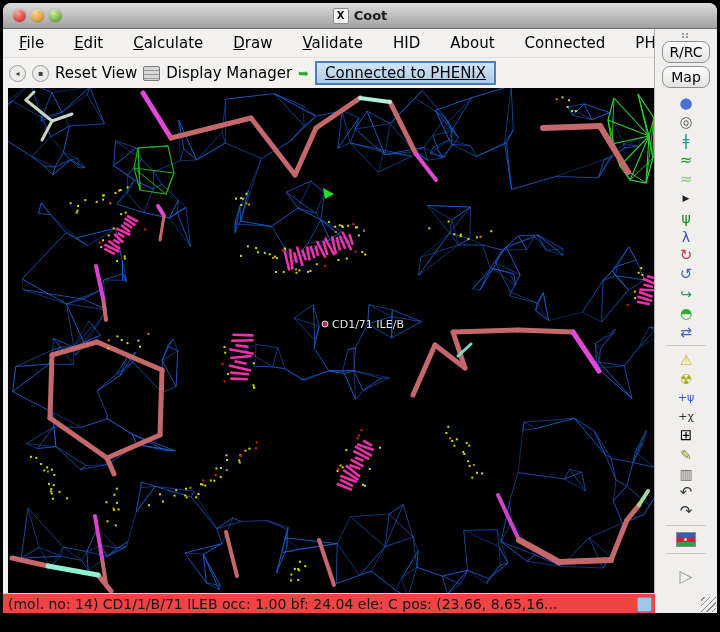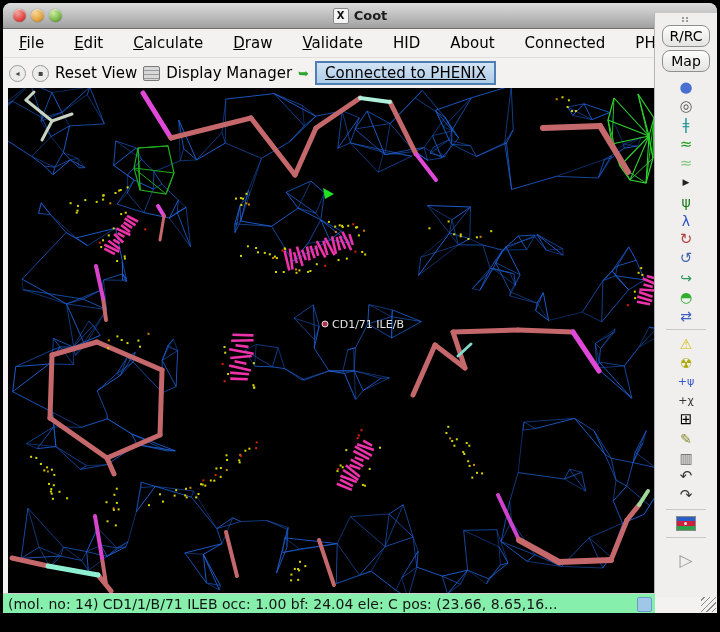--- a/index.html
+++ b/index.html
@@ -31,40 +31,40 @@
   .tb-label{font-size:15px;color:#000;white-space:nowrap;}
   .dm-icon{width:15px;height:13px;border:1px solid #7a7a7a;background:
     repeating-linear-gradient(#d8d8d8 0 3px,#9a9a9a 3px 4px);border-radius:2px;}
   .hy-icon{font-size:13px;color:#2da52d;}
   .phenix-btn{font-size:15px;color:#000;background:linear-gradient(#d2e4f4,#aecbe6);
     border:2px solid #4d7fb5;border-radius:0;padding:1px 8px;white-space:nowrap;text-decoration:underline;}
   
   .canvas{position:absolute;left:5px;top:85px;width:656px;height:505px;background:#000;overflow:hidden;text-align:right;}
   .canvas svg{display:block;}
   
-  .sidebar{position:absolute;left:651px;top:10px;width:63px;height:584px;background:#f0efed;
+  .sidebar{position:absolute;left:651px;top:26px;width:63px;height:584px;background:#f0efed;
     border-left:1px solid #b5b5b5;display:flex;flex-direction:column;align-items:center;box-sizing:border-box;}
   .handle{margin-top:4px;width:10px;height:5px;
     background:radial-gradient(circle 1px at 2px 1px,#9a9a9a 1px,transparent 1.2px),
                radial-gradient(circle 1px at 6px 1px,#9a9a9a 1px,transparent 1.2px),
                radial-gradient(circle 1px at 2px 4px,#9a9a9a 1px,transparent 1.2px),
                radial-gradient(circle 1px at 6px 4px,#9a9a9a 1px,transparent 1.2px);}
   .side-btn{margin-top:3px;width:48px;height:22px;font-size:14px;color:#000;
     background:linear-gradient(#fdfdfd,#e4e4e2);border:1px solid #8f8f8f;border-radius:8px;
     display:flex;align-items:center;justify-content:center;font-family:inherit;}
   .sicons{margin-top:6px;display:flex;flex-direction:column;align-items:center;width:100%;}
   .sicon{width:22px;height:19px;display:flex;align-items:center;justify-content:center;
     font-size:14px;line-height:1;cursor:default;}
   .ssep{width:40px;height:1px;background:#c8c8c8;margin:4px 0;}
   .flag{width:18px;height:13px;border:1px solid #888;
     background:linear-gradient(#2a5fc8 0 33%,#d01f3c 33% 66%,#2fa04a 66% 100%);position:relative;}
   .flag:after{content:"";position:absolute;left:7px;top:5px;width:3px;height:3px;background:#e8e8e8;border-radius:50%;}
   .play-outline{font-size:17px;color:#9a9a9a;margin-top:8px;}
   
-  .statusbar{position:absolute;left:0;top:590px;width:652px;height:20px;background:#86efac;
+  .statusbar{position:absolute;left:0;top:590px;width:652px;height:20px;background:#ef4444;
     border-top:1px solid #cfcfcf;display:flex;align-items:center;padding-left:5px;box-sizing:border-box;text-align:center;}
   .status-text{font-size:14px;color:#141414;white-space:nowrap;overflow:hidden;}
   .thumb{position:absolute;right:3px;top:3px;width:13px;height:13px;background:#9ec7e8;
     border:1px solid #6a9cc8;border-radius:2px;}
   .grip{position:absolute;right:1px;bottom:1px;width:15px;height:15px;background:
     repeating-linear-gradient(135deg,transparent 0 2px,#8a8a8a 2px 3px,transparent 3px 4px);}
 </style>
 </head>
 <body>
 

